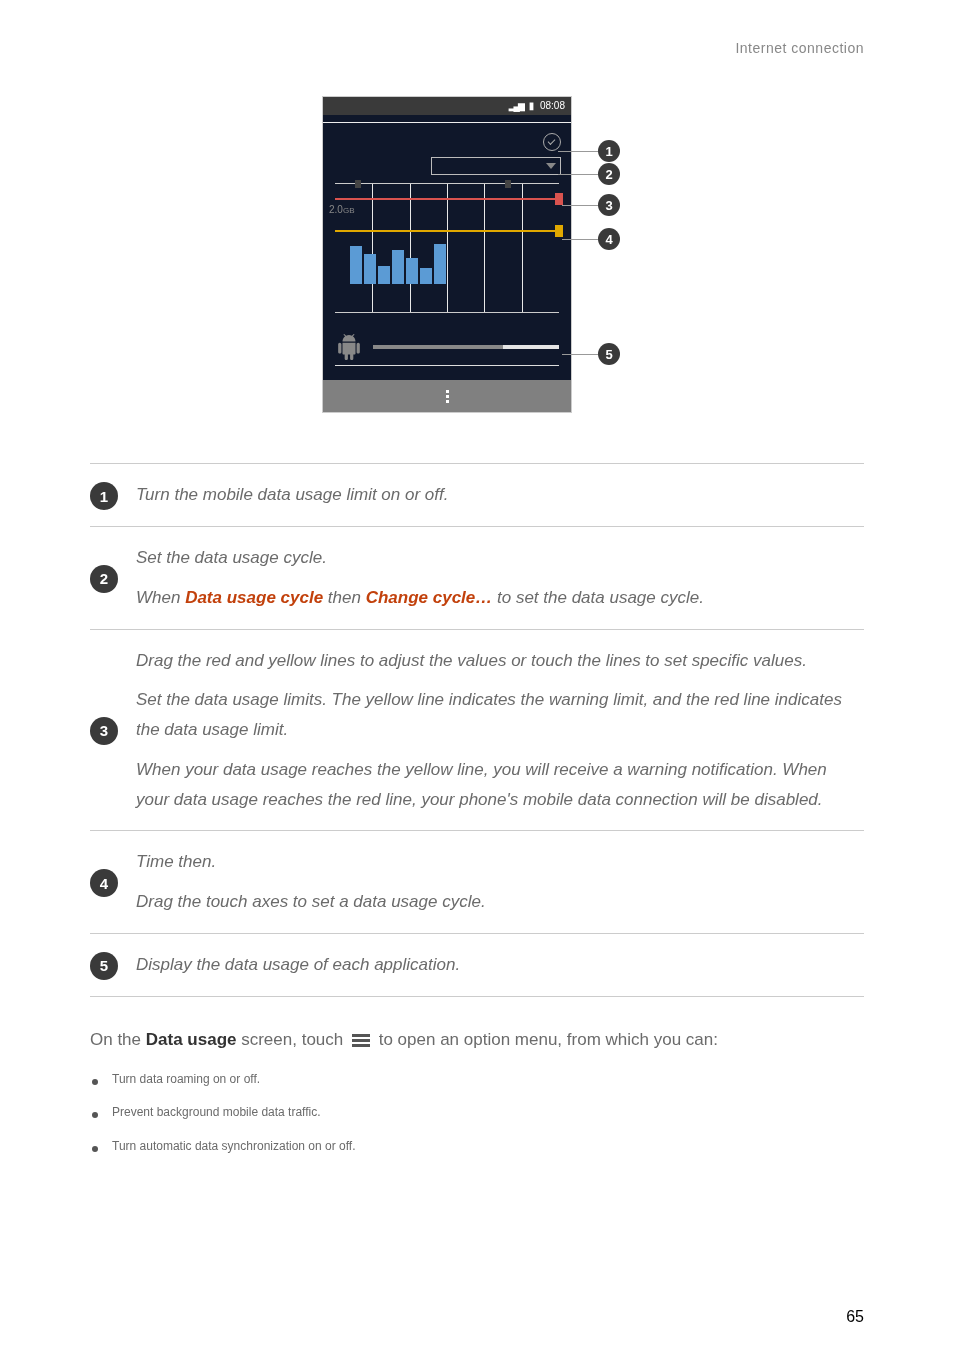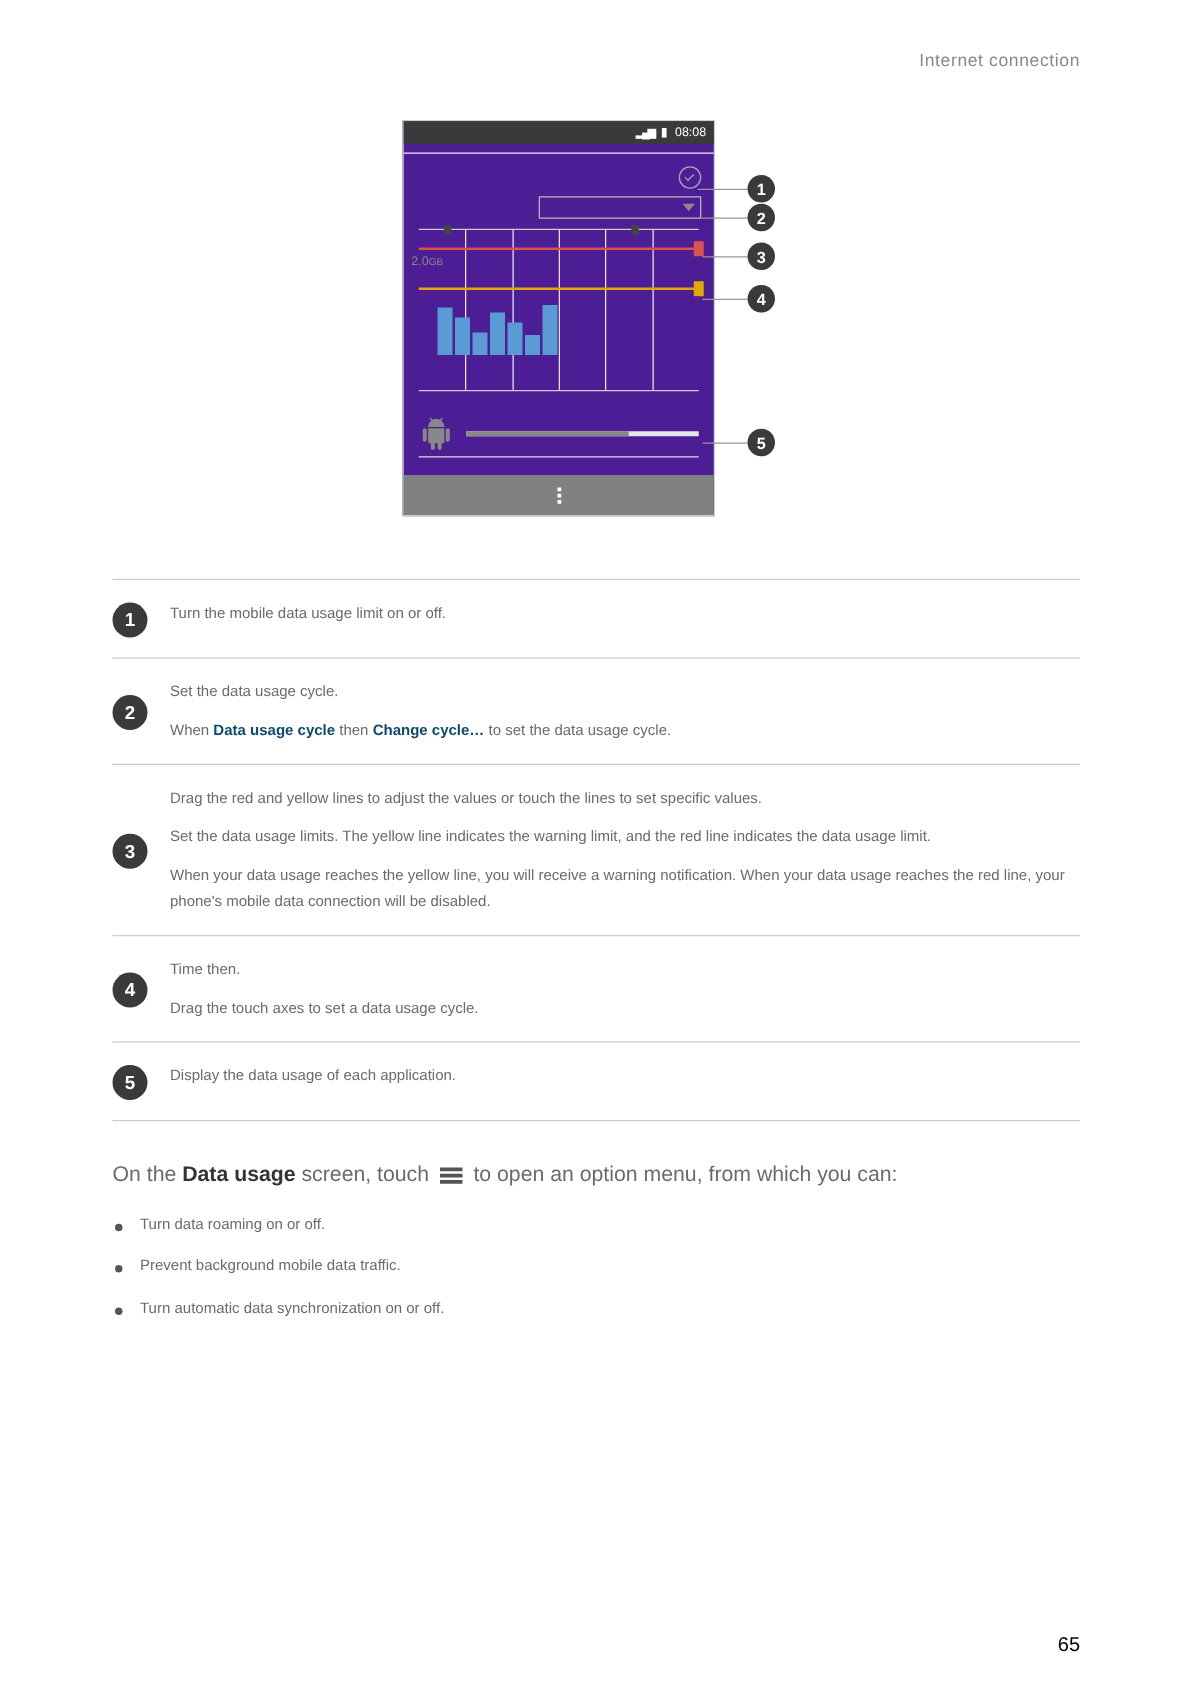--- a/index.html
+++ b/index.html
@@ -21,21 +21,21 @@
   }
   
   .phone-wrap {
     width: 310px;
     margin: 0 auto 50px auto;
     position: relative;
   }
   .phone {
     width: 250px;
     border: 1px solid #ccc;
-    background: #4c1d95;
+    background: #0f172a;
     position: relative;
   }
   .statusbar {
     background: #3a3a3a;
     color: #fff;
     font-size: 10px;
     text-align: right;
     padding: 3px 6px;
     height: 18px;
     line-height: 12px;
@@ -78,24 +78,24 @@
   
   .callouts{position:absolute; left:260px; top:18px; width:60px;}
   .leader{position:absolute;height:1px;background:#999;}
   .badge{position:absolute; width:22px;height:22px;border-radius:50%;background:#3a3a3a;color:#fff;font-size:13px;display:flex;align-items:center;justify-content:center;font-weight:bold;}
 
   
   .legend { margin-top: 10px; }
   .legend-row { display:flex; border-top:1px solid #ccc; padding:16px 0; gap:18px; align-items:flex-start;}
   .legend-row:last-child{border-bottom:1px solid #ccc;}
   .ln-badge{flex:0 0 28px;width:28px;height:28px;border-radius:50%;background:#3a3a3a;color:#fff;display:flex;align-items:center;justify-content:center;font-weight:bold;font-size:15px;margin-top:2px;}
-  .ln-body{flex:1;font-size:12px;line-height:1.75;color:#6b6b6b;}
+  .ln-body{flex:1;font-size:17px;line-height:1.75;color:#6b6b6b;font-style:italic;}
   .ln-body p{margin-bottom:10px;}
   .ln-body p:last-child{margin-bottom:0;}
-  .ln-body b{color:#0c4a6e;font-weight:bold;}
+  .ln-body b{color:#c2410c;font-weight:bold;}
   .mid-align .ln-badge{align-self:center;}
 
   .after-text{font-size:17px;line-height:1.75;color:#6b6b6b;margin-top:28px;}
   .after-text b{color:#333;font-weight:bold;}
   .menu-icon{display:inline-block;vertical-align:middle;margin:0 4px;}
   .menu-icon span{display:block;width:18px;height:3px;background:#555;margin:2px 0;}
 
   ul.bullets{list-style:none;margin-top:14px;}
   ul.bullets li{font-size:12px;line-height:1.8;color:#6b6b6b;position:relative;padding-left:22px;margin-bottom:12px;}
   ul.bullets li::before{content:"";position:absolute;left:2px;top:10px;width:6px;height:6px;background:#555;border-radius:50%;}

